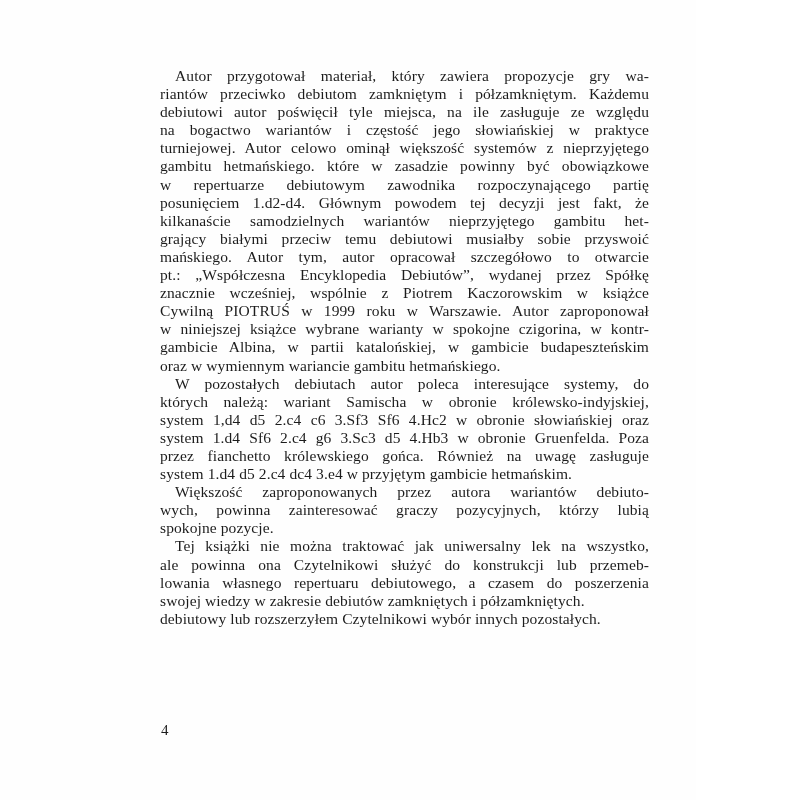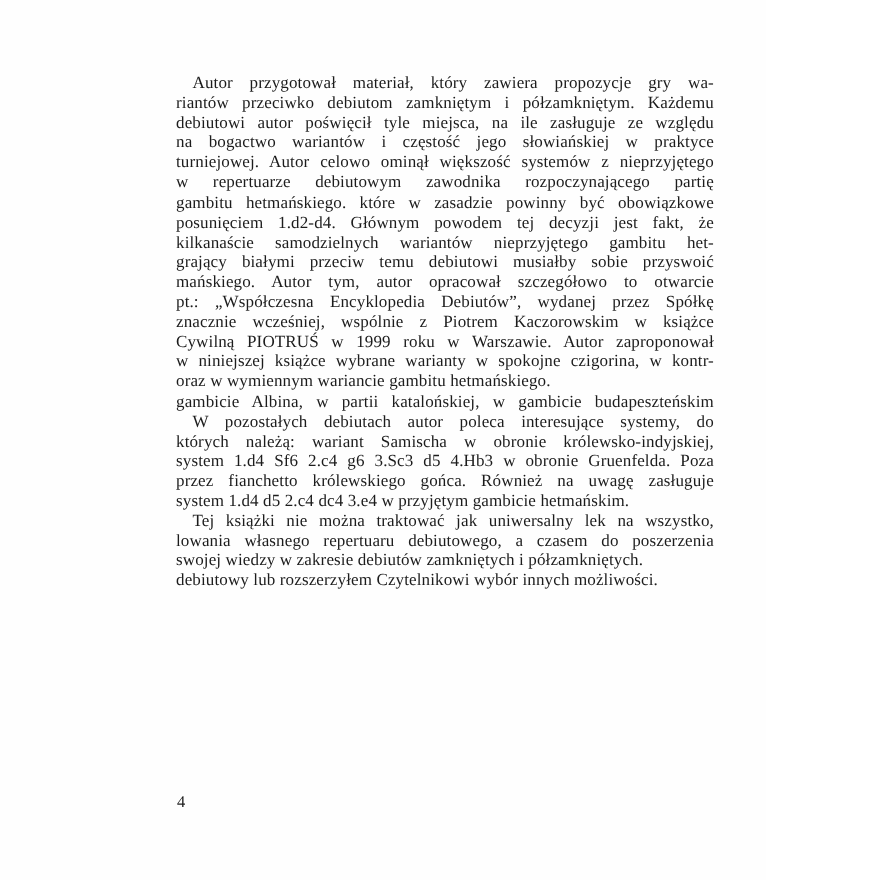--- a/index.html
+++ b/index.html
@@ -53,43 +53,50 @@
 <body>
 
 <div class="book-page">
   <div class="page-text">
       <div class="paragraph">
         <div class="line first">Autor przygotował materiał, który zawiera propozycje gry wa-</div>
         <div class="line">riantów przeciwko debiutom zamkniętym i półzamkniętym. Każdemu</div>
         <div class="line">debiutowi autor poświęcił tyle miejsca, na ile zasługuje ze względu</div>
         <div class="line">na bogactwo wariantów i częstość jego słowiańskiej w praktyce</div>
         <div class="line">turniejowej. Autor celowo ominął większość systemów z nieprzyjętego</div>
+        <div class="line">gambitu hetmańskiego. które w zasadzie powinny być obowiązkowe</div>
         <div class="line">w repertuarze debiutowym zawodnika rozpoczynającego partię</div>
-        <div class="line">gambitu hetmańskiego. które w zasadzie powinny być obowiązkowe</div>
         <div class="line">posunięciem 1.d2-d4. Głównym powodem tej decyzji jest fakt, że</div>
         <div class="line">kilkanaście samodzielnych wariantów nieprzyjętego gambitu het-</div>
         <div class="line">grający białymi przeciw temu debiutowi musiałby sobie przyswoić</div>
         <div class="line">mańskiego. Autor tym, autor opracował szczegółowo to otwarcie</div>
         <div class="line">pt.: „Współczesna Encyklopedia Debiutów”, wydanej przez Spółkę</div>
         <div class="line">znacznie wcześniej, wspólnie z Piotrem Kaczorowskim w książce</div>
         <div class="line">Cywilną PIOTRUŚ w 1999 roku w Warszawie. Autor zaproponował</div>
         <div class="line">w niniejszej książce wybrane warianty w spokojne czigorina, w kontr-</div>
+        <div class="line">gambicie Albina, w partii katalońskiej, w gambicie budapeszteńskim</div>
         <div class="line last">oraz w wymiennym wariancie gambitu hetmańskiego.</div>
-        <div class="line">gambicie Albina, w partii katalońskiej, w gambicie budapeszteńskim</div>
       </div>
       <div class="paragraph">
         <div class="line first">W pozostałych debiutach autor poleca interesujące systemy, do</div>
         <div class="line">których należą: wariant Samischa w obronie królewsko-indyjskiej,</div>
+        <div class="line">system 1,d4 d5 2.c4 c6 3.Sf3 Sf6 4.Hc2 w obronie słowiańskiej oraz</div>
         <div class="line">system 1.d4 Sf6 2.c4 g6 3.Sc3 d5 4.Hb3 w obronie Gruenfelda. Poza</div>
         <div class="line">przez fianchetto królewskiego gońca. Również na uwagę zasługuje</div>
         <div class="line last">system 1.d4 d5 2.c4 dc4 3.e4 w przyjętym gambicie hetmańskim.</div>
       </div>
       <div class="paragraph">
+        <div class="line first">Większość zaproponowanych przez autora wariantów debiuto-</div>
+        <div class="line">wych, powinna zainteresować graczy pozycyjnych, którzy lubią</div>
+        <div class="line last">spokojne pozycje.</div>
+      </div>
+      <div class="paragraph">
         <div class="line first">Tej książki nie można traktować jak uniwersalny lek na wszystko,</div>
+        <div class="line">ale powinna ona Czytelnikowi służyć do konstrukcji lub przemeb-</div>
         <div class="line">lowania własnego repertuaru debiutowego, a czasem do poszerzenia</div>
         <div class="line last">swojej wiedzy w zakresie debiutów zamkniętych i półzamkniętych.</div>
       </div>
       <div class="paragraph">
-        <div class="line last">debiutowy lub rozszerzyłem Czytelnikowi wybór innych możliwości.</div>
+        <div class="line last">debiutowy lub rozszerzyłem Czytelnikowi wybór innych pozostałych.</div>
       </div>
     </div>
   <div class="page-number">4</div>
 </div>
 
 </body></html>

